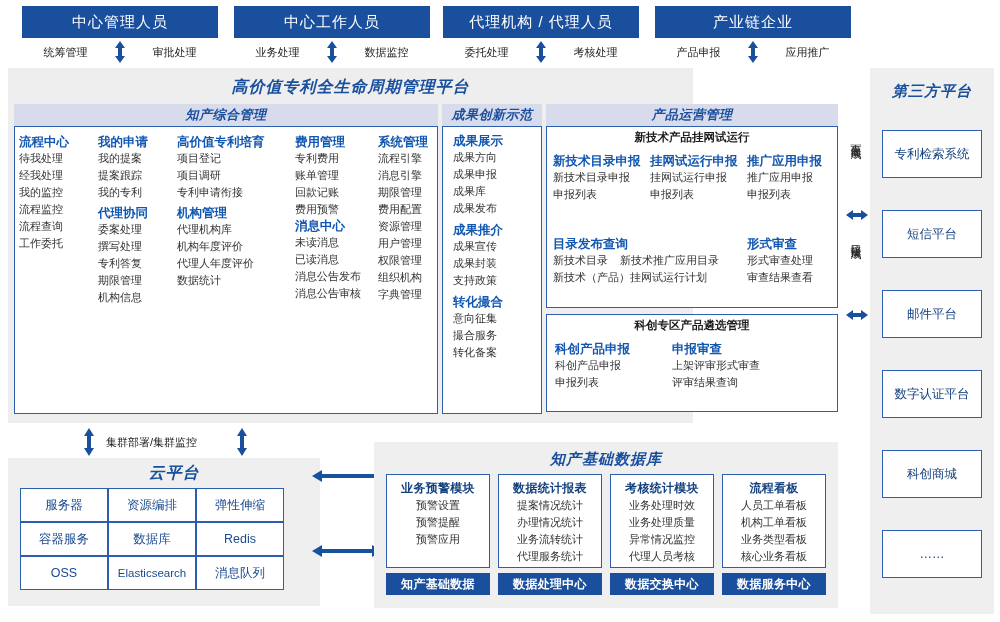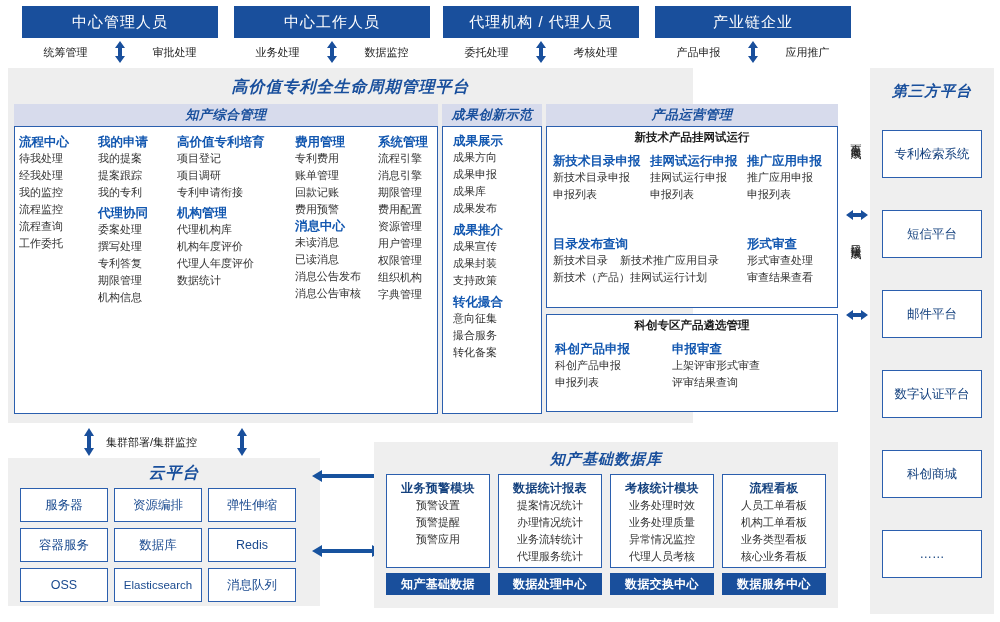--- a/index.html
+++ b/index.html
@@ -346,21 +346,21 @@
     <div class="abs cluster-lbl" style="left:46px;top:8px;">集群部署/集群监控</div>
     <div class="abs" style="left:175px;top:1px;">
       <svg width="14" height="28" viewBox="0 0 14 28">
           <path d="M7 0 L12 8 L9 8 L9 20 L12 20 L7 28 L2 20 L5 20 L5 8 L2 8 Z" fill="#194f9c"></path>
         </svg>
     </div>
   </div>
 
   <div class="abs cloud-panel" style="left:8px;top:458px;width:312px;height:148px;padding-left:20px;">
     <div class="cloud-title" style="padding-top:5px;">云平台</div>
-    <div class="abs" style="left:12px;top:30px;width:276px;display:grid;grid-template-columns:repeat(3,88px);gap:6px;">
+    <div class="abs" style="left:12px;top:30px;width:276px;display:grid;grid-template-columns:repeat(3,88px);">
       <div class="ctr cloud-box">
           <span>服务器</span>
         </div>
       <div class="ctr cloud-box">
           <span>资源编排</span>
         </div>
       <div class="ctr cloud-box">
           <span>弹性伸缩</span>
         </div>
       <div class="ctr cloud-box">

